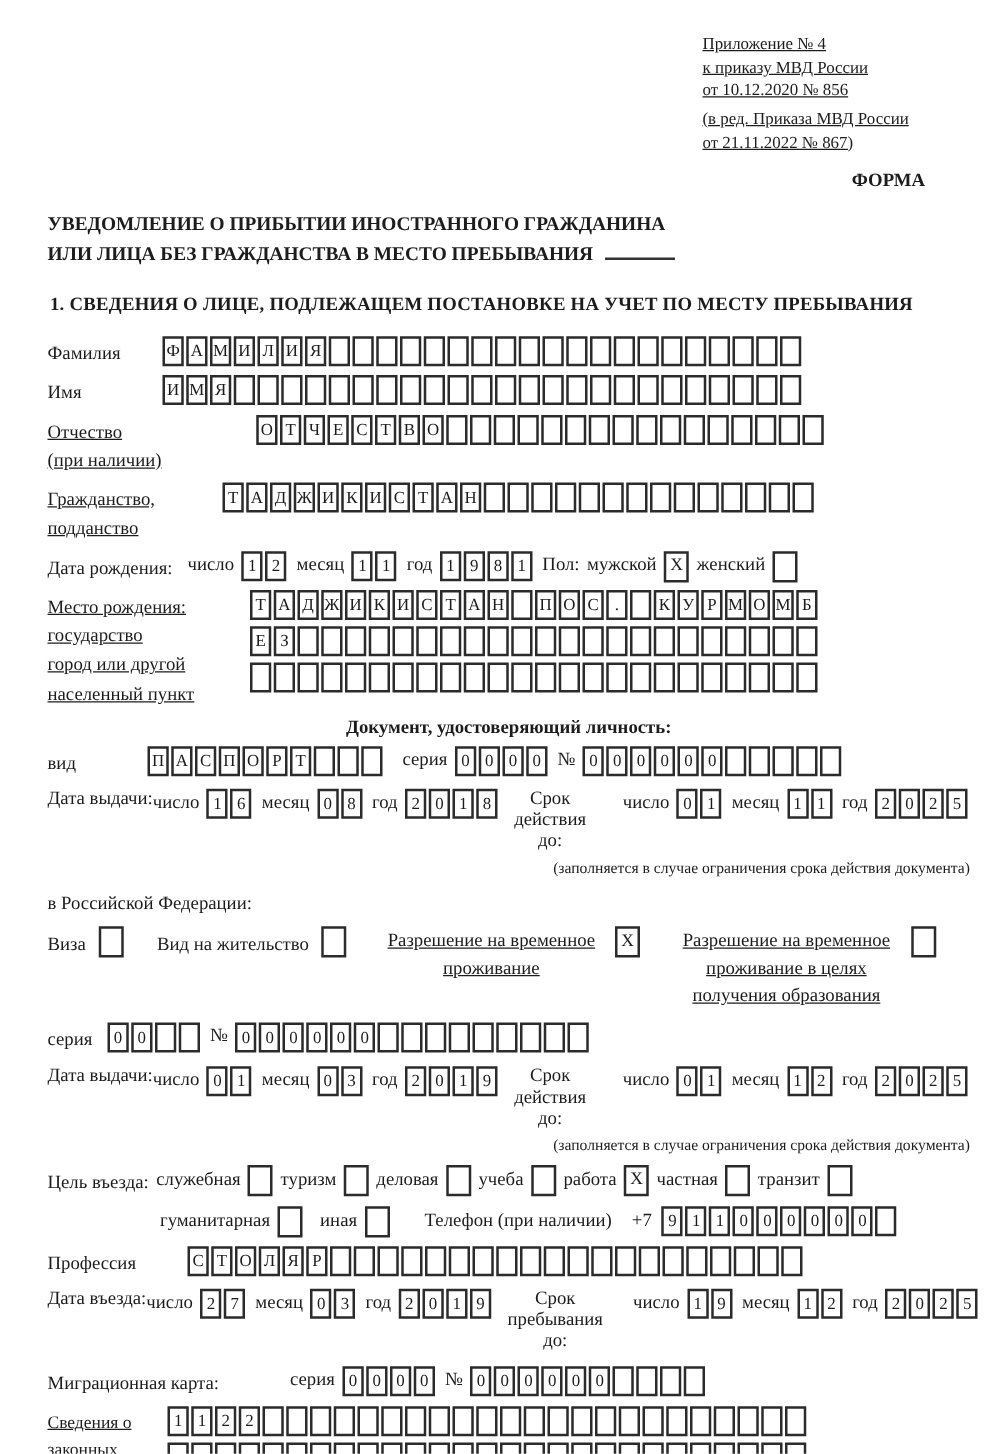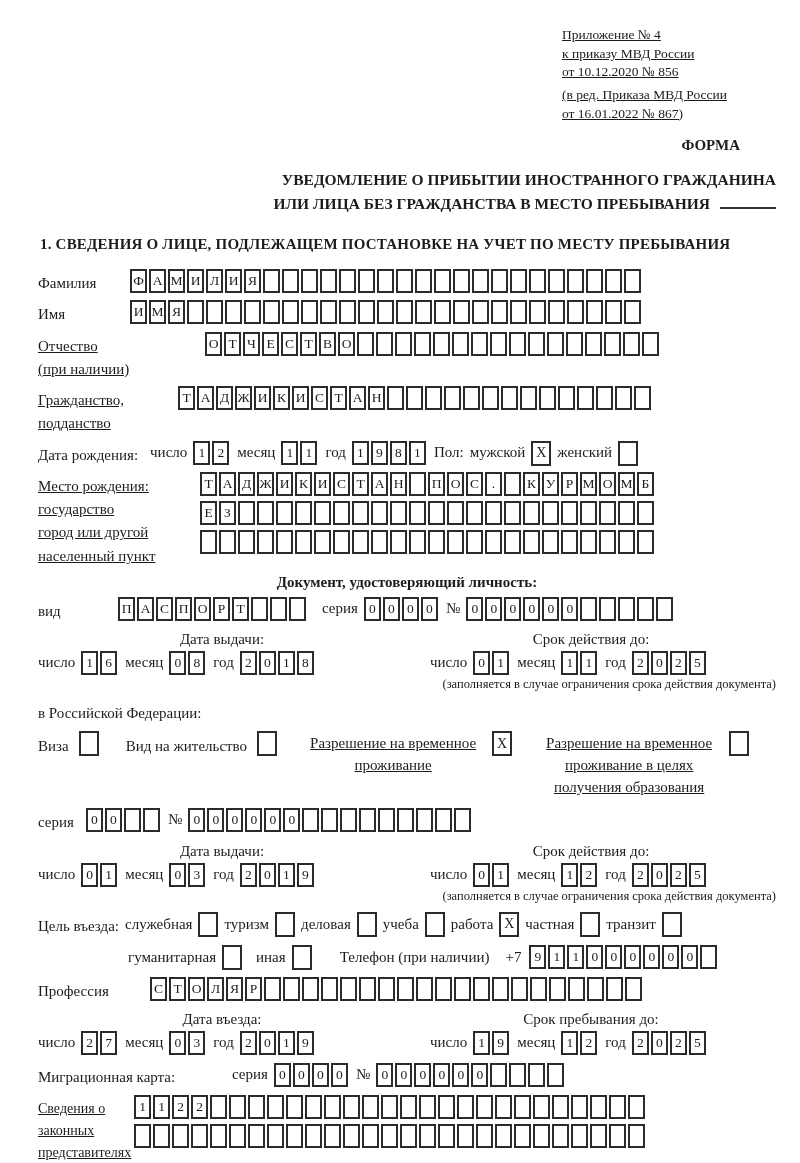--- a/index.html
+++ b/index.html
@@ -9,21 +9,21 @@
     font-family: "Liberation Serif", "DejaVu Serif", serif;
     color: #1c1c1c; font-size: 15px; position: relative;
   }
   .page { padding: 26px 24px 0 38px; }
   .multiline { white-space: pre-line; text-decoration: underline; }
 
   
   .annex { margin-left: 524px; font-size: 13.5px; line-height: 1.38; }
   .annex-edit { margin-top: 4px; }
   .form-label { text-align: right; padding-right: 36px; font-weight: bold; margin-top: 14px; font-size: 15px; }
-  .title { text-align: right; font-weight: bold; font-size: 15.5px; line-height: 1.55; margin-top: 14px; }
+  .title { text-align: left; font-weight: bold; font-size: 15.5px; line-height: 1.55; margin-top: 14px; }
   .blank-underline { display: inline-block; width: 56px; border-bottom: 2px solid #333; height: 12px; margin-left: 10px; }
   .section-heading { font-weight: bold; font-size: 15px; margin: 20px 0 16px 2px; letter-spacing: 0.2px; }
 
   
   .row { display: flex; align-items: flex-start; margin-bottom: 5px; }
   .cells { display: flex; flex-wrap: nowrap; }
   .cell {
     width: 17px; height: 24px; flex: none;
     border: 2px solid #2b2b2b; margin-right: 2px;
     display: inline-flex; align-items: center; justify-content: center;
@@ -38,21 +38,21 @@
   .lbl { padding-top: 3px; flex: none; line-height: 1.55; }
   .sub-lbl { padding: 3px 6px 0 6px; flex: none; }
   .w92 { width: 92px; } .w167 { width: 167px; } .w140 { width: 140px; }
   .w162 { width: 162px; } .w80 { width: 80px; } .w112 { width: 112px; }
   .w96 { width: 96px; font-size: 14px; }
   .col { display: flex; flex-direction: column; gap: 5px; }
 
   .doc-heading { text-align: center; font-weight: bold; margin: 6px 0 6px 0; }
 
   .dates-row { display: flex; margin-bottom: 2px; }
-  .dg { display: flex; flex-direction: column; }
+  .dg { display: flex; flex-direction: row; }
   .dg-left { width: 368px; flex: none; }
   .dg-right { flex: 1; }
   .date-heading { text-align: center; margin-bottom: 3px; }
   .date-fields { display: flex; align-items: flex-start; }
   .valid-note { text-align: right; font-size: 12.5px; margin: 1px 0 8px 0; }
 
   .intro-line { line-height: 1.8; }
   .options-row { display: flex; gap: 27px; margin: 4px 0 10px 0; }
   .opt { display: flex; gap: 10px; align-items: flex-start; }
   .opt-label-c { text-align: center; line-height: 1.45; padding-top: 2px; }
@@ -68,21 +68,21 @@
 </head>
 <body>
 
 <div class="page">
 
   <div class="annex">
     <div class="multiline">Приложение № 4
 к приказу МВД России
 от 10.12.2020 № 856</div>
     <div class="multiline annex-edit">(в ред. Приказа МВД России
-от 16.01.2022 № 867)</div>
+от 21.11.2022 № 867)</div>
   </div>
 
   <div class="form-label">ФОРМА</div>
 
   <div class="title">
     <div>УВЕДОМЛЕНИЕ О ПРИБЫТИИ ИНОСТРАННОГО ГРАЖДАНИНА</div>
     <div><span>ИЛИ ЛИЦА БЕЗ ГРАЖДАНСТВА В МЕСТО ПРЕБЫВАНИЯ</span><span class="blank-underline"></span></div>
   </div>
 
   <div class="section-heading">1. СВЕДЕНИЯ О ЛИЦЕ, ПОДЛЕЖАЩЕМ ПОСТАНОВКЕ НА УЧЕТ ПО МЕСТУ ПРЕБЫВАНИЯ</div>

